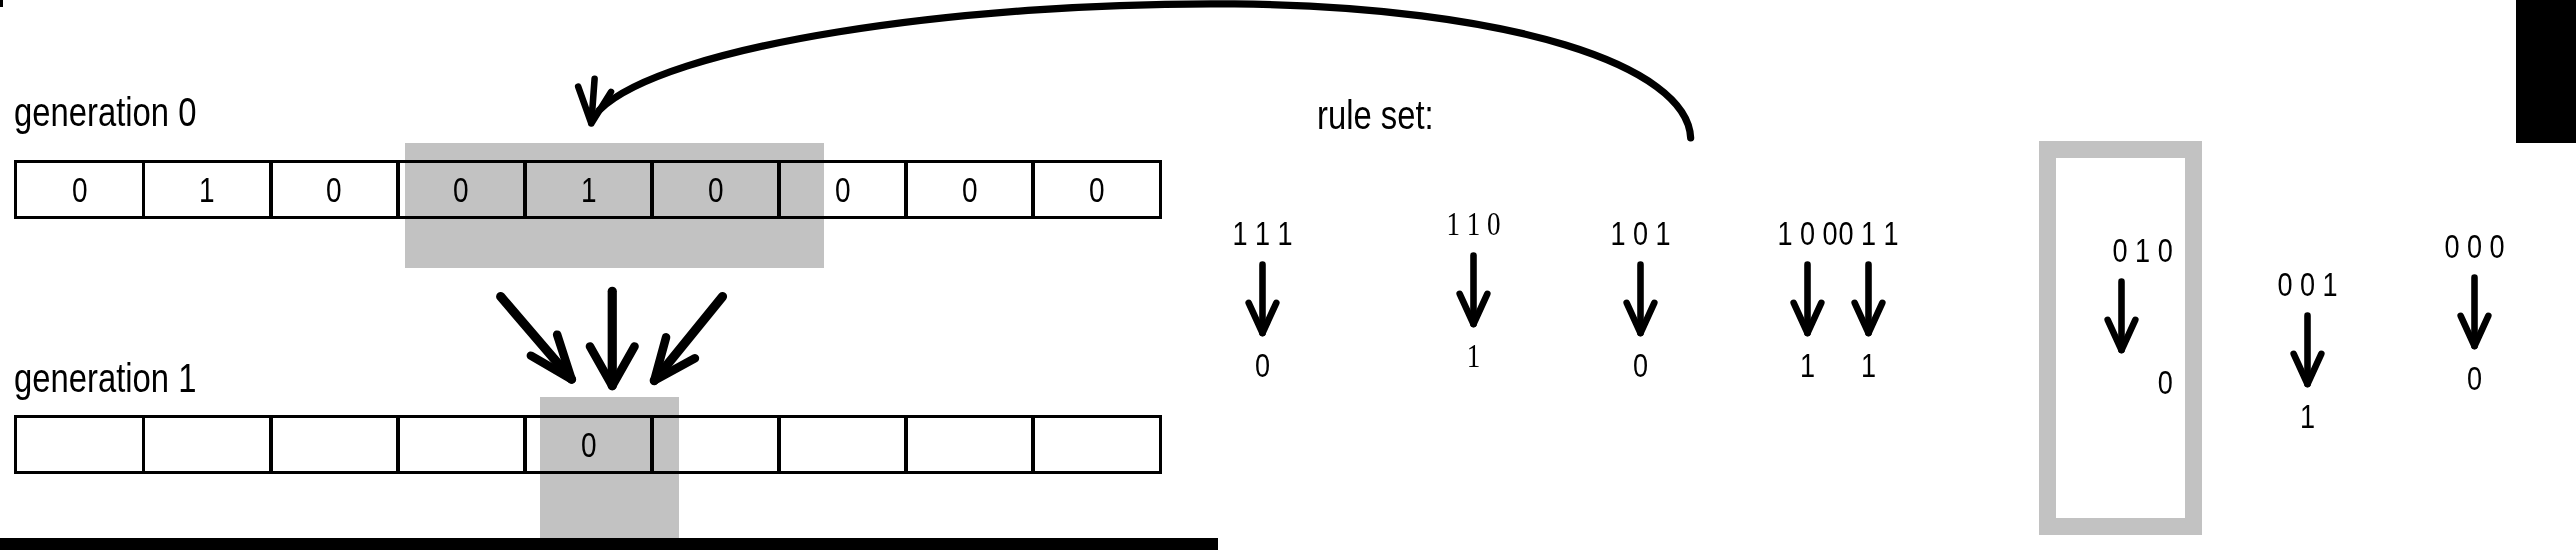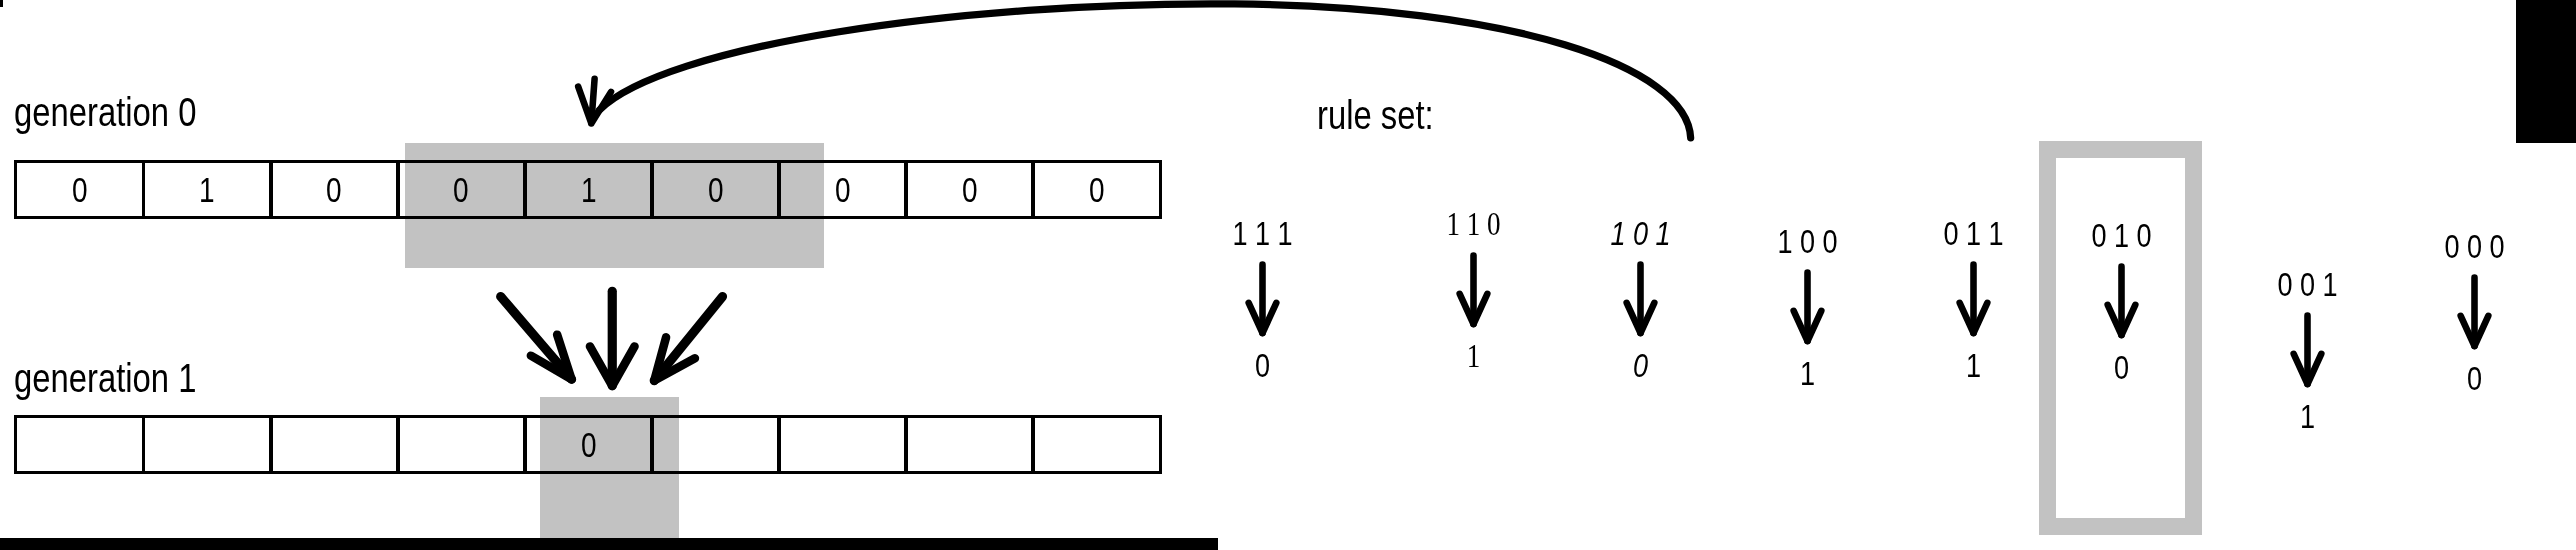--- a/index.html
+++ b/index.html
@@ -179,48 +179,48 @@
 
   <div class="rule-col" style="left:1411px;top:208px;width:125px;font-family:Liberation Serif, serif;">
     <div class="rule-pattern">1 1 0</div>
     <svg style="position:relative;left:0;top:11.8px;width:125px;height:79px;" viewBox="0 0 190 120">
       <path class="ink" d="M 95 4 L 95 108" stroke-width="10" stroke-linecap="round"></path>
       <path class="ink" d="M 95 108 L 74 62 M 95 108 L 116 62" stroke-width="10" stroke-linecap="round"></path>
     </svg>
     <div class="rule-output" style="margin-top:18.4px;">1</div>
   </div>
 
-  <div class="rule-col" style="left:1578px;top:217px;width:125px;font-style:italic;">
+  <div class="rule-col" style="left:1578px;top:217px;width:125px;">
     <div class="rule-pattern">1 0 1</div>
     <svg style="position:relative;left:0;top:11.8px;width:125px;height:79px;" viewBox="0 0 190 120">
       <path class="ink" d="M 95 4 L 95 108" stroke-width="10" stroke-linecap="round"></path>
       <path class="ink" d="M 95 108 L 74 62 M 95 108 L 116 62" stroke-width="10" stroke-linecap="round"></path>
     </svg>
     <div class="rule-output" style="margin-top:18.4px;">0</div>
   </div>
 
-  <div class="rule-col" style="left:1745px;top:225px;width:125px;">
+  <div class="rule-col" style="left:1745px;top:217px;width:125px;">
     <div class="rule-pattern">1 0 0</div>
     <svg style="position:relative;left:0;top:11.8px;width:125px;height:79px;" viewBox="0 0 190 120">
       <path class="ink" d="M 95 4 L 95 108" stroke-width="10" stroke-linecap="round"></path>
       <path class="ink" d="M 95 108 L 74 62 M 95 108 L 116 62" stroke-width="10" stroke-linecap="round"></path>
     </svg>
     <div class="rule-output" style="margin-top:18.4px;">1</div>
   </div>
 
-  <div class="rule-col" style="left:1911px;top:217px;width:125px;">
+  <div class="rule-col" style="left:1806px;top:217px;width:125px;">
     <div class="rule-pattern">0 1 1</div>
     <svg style="position:relative;left:0;top:11.8px;width:125px;height:79px;" viewBox="0 0 190 120">
       <path class="ink" d="M 95 4 L 95 108" stroke-width="10" stroke-linecap="round"></path>
       <path class="ink" d="M 95 108 L 74 62 M 95 108 L 116 62" stroke-width="10" stroke-linecap="round"></path>
     </svg>
     <div class="rule-output" style="margin-top:18.4px;">1</div>
   </div>
 
-  <div class="rule-col" style="left:2059px;top:219px;width:125px;z-index:4;">
+  <div class="rule-col" style="left:2059px;top:234px;width:125px;z-index:4;text-align:right;">
     <div class="rule-pattern">0 1 0</div>
     <svg style="position:relative;left:0;top:11.8px;width:125px;height:79px;" viewBox="0 0 190 120">
       <path class="ink" d="M 95 4 L 95 108" stroke-width="10" stroke-linecap="round"></path>
       <path class="ink" d="M 95 108 L 74 62 M 95 108 L 116 62" stroke-width="10" stroke-linecap="round"></path>
     </svg>
     <div class="rule-output" style="margin-top:18.4px;">0</div>
   </div>
 
   <div class="rule-col" style="left:2245px;top:224px;width:125px;margin-top:44px;">
     <div class="rule-pattern">0 0 1</div>

